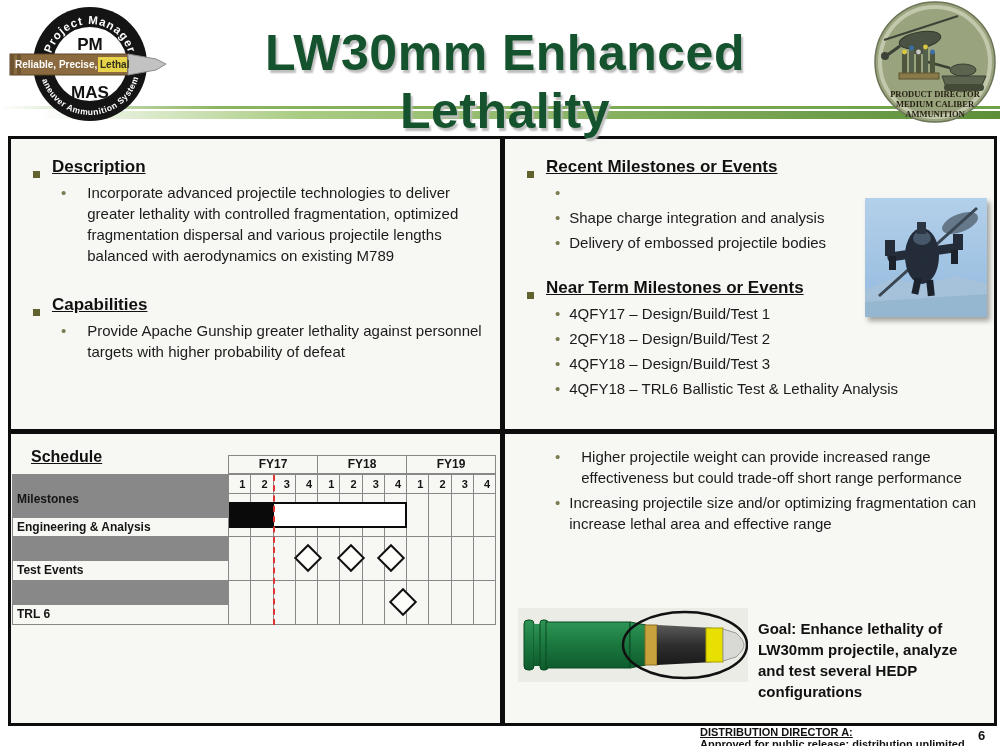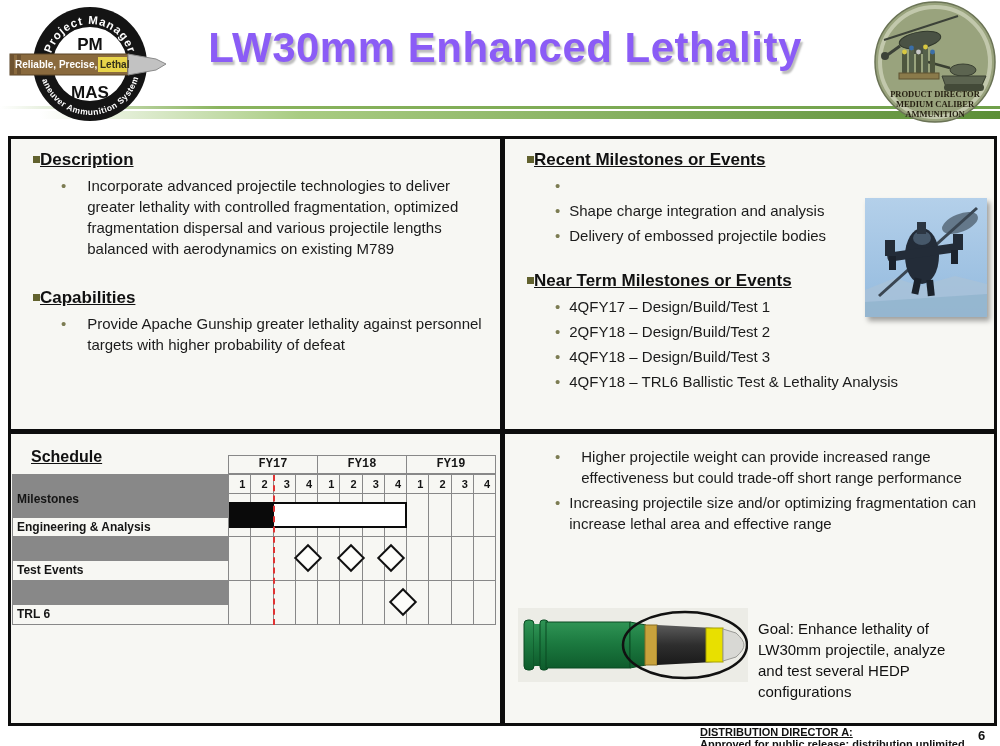--- a/index.html
+++ b/index.html
@@ -12,53 +12,53 @@
   html,body{margin:0;padding:0;background:#fff;}
   .slide{position:relative;width:1000px;height:746px;background:#fff;overflow:hidden;
          font-family:"Liberation Sans",sans-serif;color:var(--ink);}
 
   
   .green-band{position:absolute;left:0;top:106px;width:1000px;height:13px;z-index:1;}
   .green-band .g1{height:3px;background:linear-gradient(to right,#ffffff,#8ab45e 22%,#6fa04a);}
   .green-band .g2{height:2px;background:#ffffff;}
   .green-band .g3{height:8px;background:linear-gradient(to right,#ffffff 4%,#a9cc82 30%,#5c8f38);}
   .page-title{position:absolute;left:160px;top:24px;width:690px;text-align:center;z-index:2;
-              font-size:42px;font-weight:bold;color:#8b5cf6;letter-spacing:.5px;
+              font-size:50px;font-weight:bold;color:#14532d;letter-spacing:.5px;
               text-shadow:2px 3px 2px #bdbdbd;}
   .logo-left{position:absolute;left:8px;top:2px;z-index:3;}
   .logo-right{position:absolute;left:870px;top:0px;z-index:3;}
 
   
   .quads{position:absolute;left:8px;top:136px;width:989px;height:590px;background:#0d0d0d;
          display:grid;grid-template-columns:1fr 1fr;grid-template-rows:1fr 1fr;gap:5px;
          padding:3px;box-sizing:border-box;}
   .panel{background:var(--panel);position:relative;overflow:hidden;padding:8px 12px;box-sizing:border-box;}
 
-  .sec{display:flex;align-items:flex-start;gap:0;margin:2px 0 2px 10px;}
+  .sec{display:flex;align-items:flex-end;gap:12px;margin:9px 0 2px 10px;}
   .sec .sq{width:7px;height:7px;background:#62622e;margin-top:7px;flex:0 0 auto;}
   .sec h2{margin:0;font-size:17px;line-height:22px;font-weight:bold;text-decoration:underline;color:#111;}
   .bul{display:flex;align-items:flex-start;gap:9px;margin:4px 0 4px 38px;}
   .bul .dot{flex:0 0 auto;color:#7c7c52;font-size:15px;line-height:21px;}
   .bul .dot::before{content:"•";}
   .bul .txt{font-size:15px;line-height:21px;color:#1b1b1b;}
   .w420{max-width:418px;margin-left:12px;} .w430{max-width:428px;}
   .mt28{margin-top:28px;} .mt24{margin-top:24px;}
 
   
   .heli-img{position:absolute;left:360px;top:59px;width:122px;height:119px;
             box-shadow:3px 4px 5px rgba(0,0,0,.35);}
   .proj-img{position:absolute;left:13px;top:174px;}
-  .goal{position:absolute;left:253px;top:184px;font-size:15px;line-height:21px;font-weight:normal;color:#111;}
+  .goal{position:absolute;left:253px;top:184px;font-size:15px;line-height:21px;font-weight:bold;color:#111;}
 
   
   .sched-title{position:absolute;left:20px;top:14px;font-size:16px;font-weight:bold;
                text-decoration:underline;color:#111;}
   .sched-wrap{position:absolute;left:1px;top:21px;width:486px;height:172px;}
   .fy-grid{position:absolute;left:216px;top:0;display:grid;grid-template-columns:repeat(3,88px);
-           grid-auto-rows:17px;gap:1px;background:var(--grid-line);border:1px solid var(--grid-line);font-family:Liberation Mono, monospace;}
+           grid-auto-rows:17px;gap:1px;background:var(--grid-line);border:1px solid var(--grid-line);}
   .fycell{background:var(--panel);display:flex;align-items:center;justify-content:center;
           font-size:12px;font-weight:bold;}
   .main-grid{position:absolute;left:0;top:19px;display:grid;
              grid-template-columns:215px repeat(12,21.25px);
              grid-template-rows:18px 42px 43px 43px;gap:1px;
              background:var(--grid-line);border:1px solid var(--grid-line);}
   .cell{background:var(--panel);}
   .cell.lbl{display:flex;align-items:center;padding-left:4px;font-size:12px;font-weight:bold;box-sizing:border-box;margin-top:24px;}
   .cell.q{display:flex;align-items:center;justify-content:flex-end;padding-right:5px;
           font-size:11px;font-weight:bold;box-sizing:border-box;}

